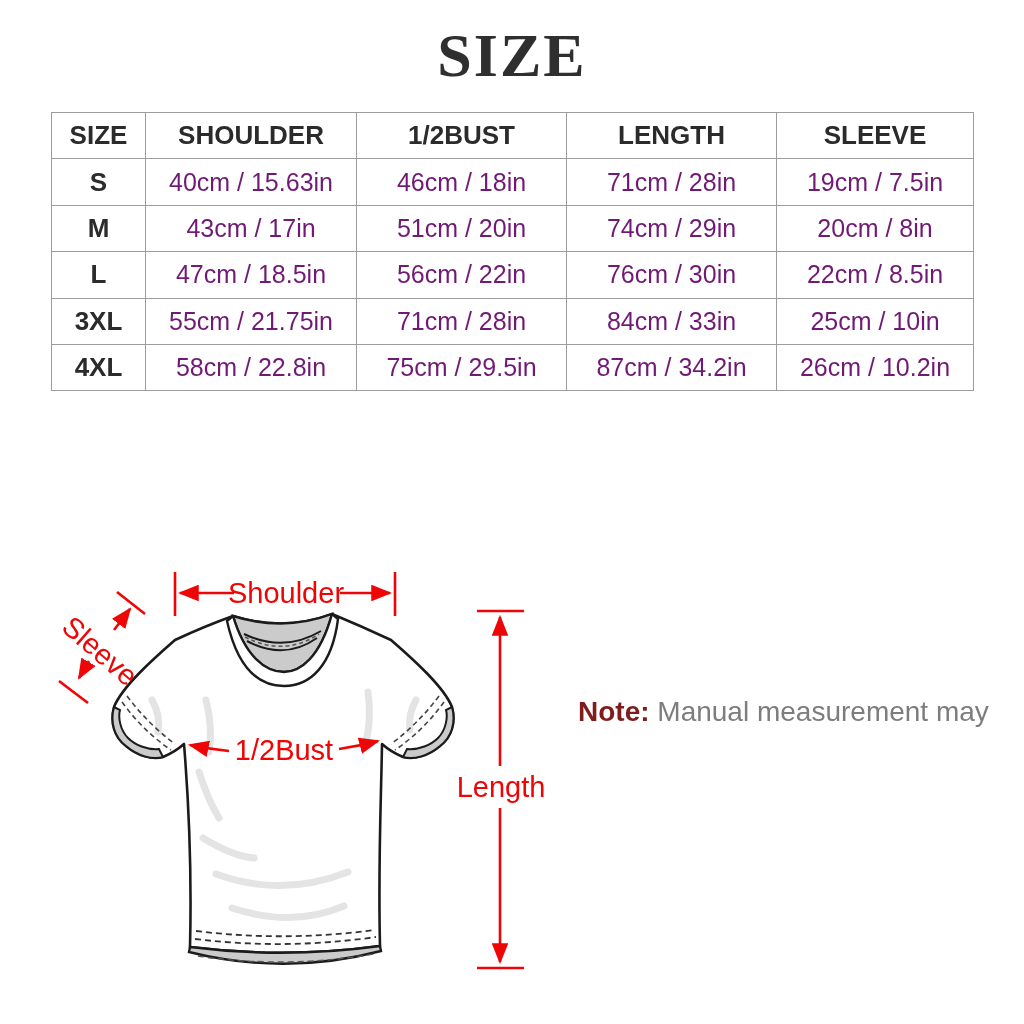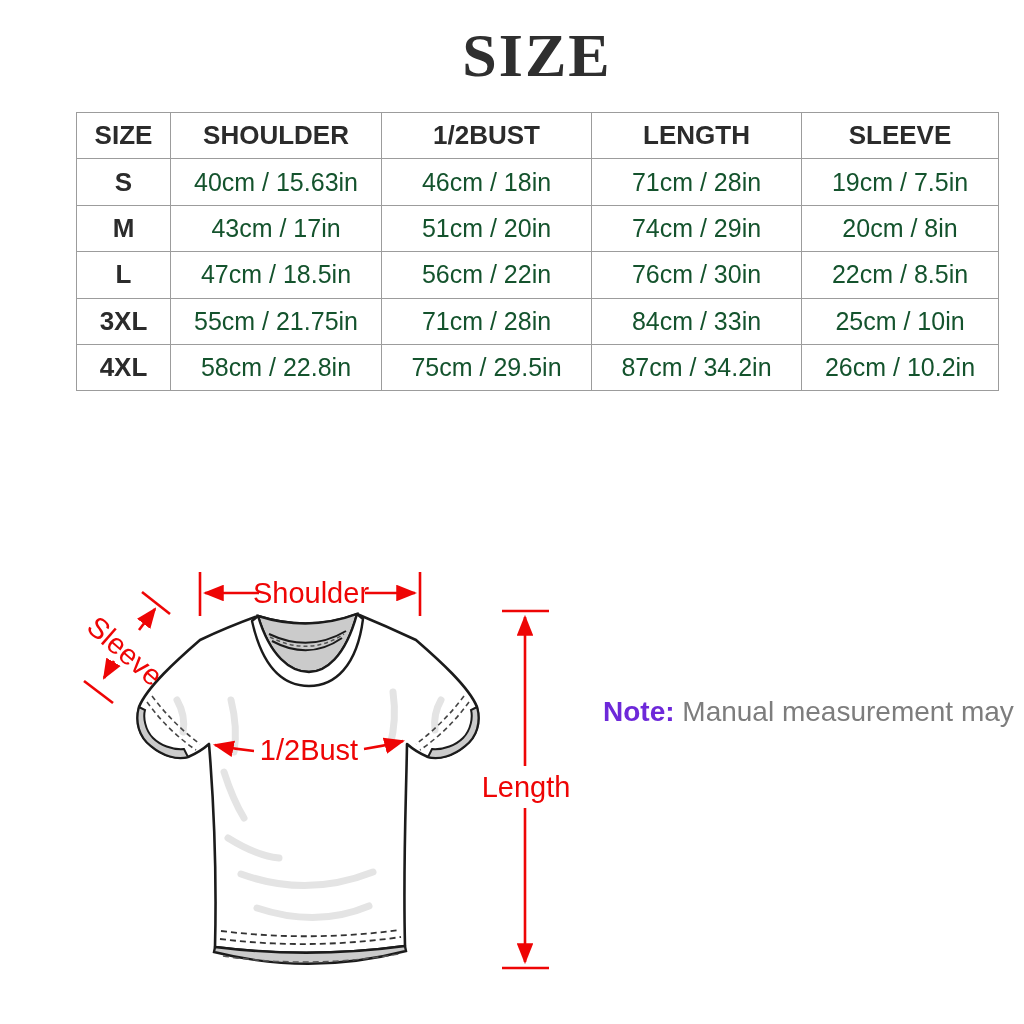--- a/index.html
+++ b/index.html
@@ -3,21 +3,21 @@
 <meta charset="utf-8">
 <style>
   html,body { margin:0; padding:0; }
   body {
     width:1024px; height:1024px;
     background:#ffffff;
     font-family:"Liberation Sans", sans-serif;
     position:relative;
     overflow:hidden;
   }
-  .page { position:absolute; inset:0;margin-left:25px; }
+  .page { position:absolute; inset:0; }
 
   .title {
     position:absolute; top:20px; left:0; width:1024px;
     margin:0; text-align:center;
     font-family:"Liberation Serif", serif;
     font-weight:700; font-size:62px; letter-spacing:2px;
     color:#2f2f2f;
   }
 
   table.size-table {
@@ -30,30 +30,30 @@
     text-align:center; vertical-align:middle;
     padding:0; overflow:hidden; white-space:nowrap;
   }
   .size-table th {
     font-size:26px; font-weight:700; color:#2b2b2b;
   }
   .size-table td.size-cell {
     font-size:26px; font-weight:700; color:#2b2b2b;
   }
   .size-table td.val-cell {
-    font-size:25px; font-weight:400; color:#14532d;
+    font-size:25px; font-weight:400; color:#701a75;
   }
 
   .diagram-svg { position:absolute; left:0; top:560px; }
 
   .note {
     position:absolute; left:578px; top:689px; width:420px;
     font-size:28px; line-height:45px; color:#7d7d7d;
   }
-  .note .note-label { font-weight:700; color:#6d28d9; }
+  .note .note-label { font-weight:700; color:#7f1d1d; }
 
   .red-label {
     font-family:"Liberation Sans", sans-serif;
     font-size:29px;
   }
 </style>
 </head>
 <body>
 
 <div class="page">

